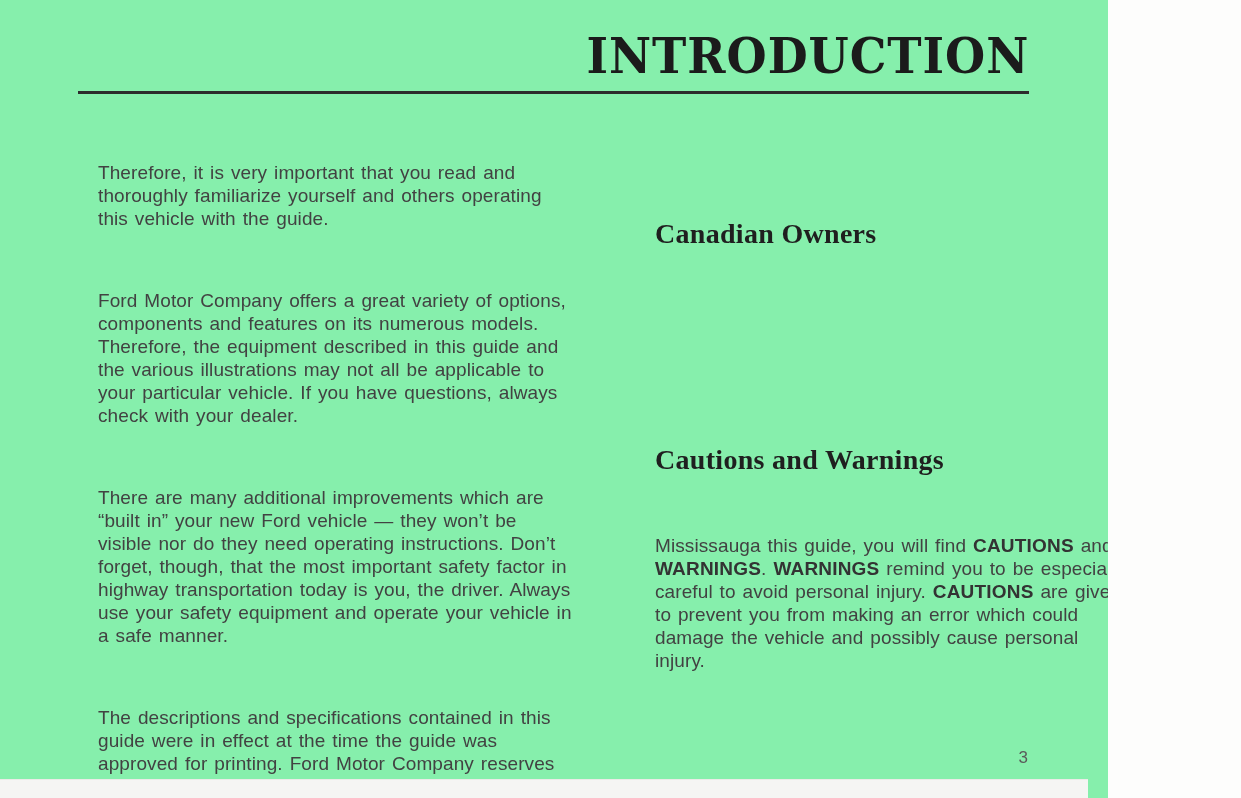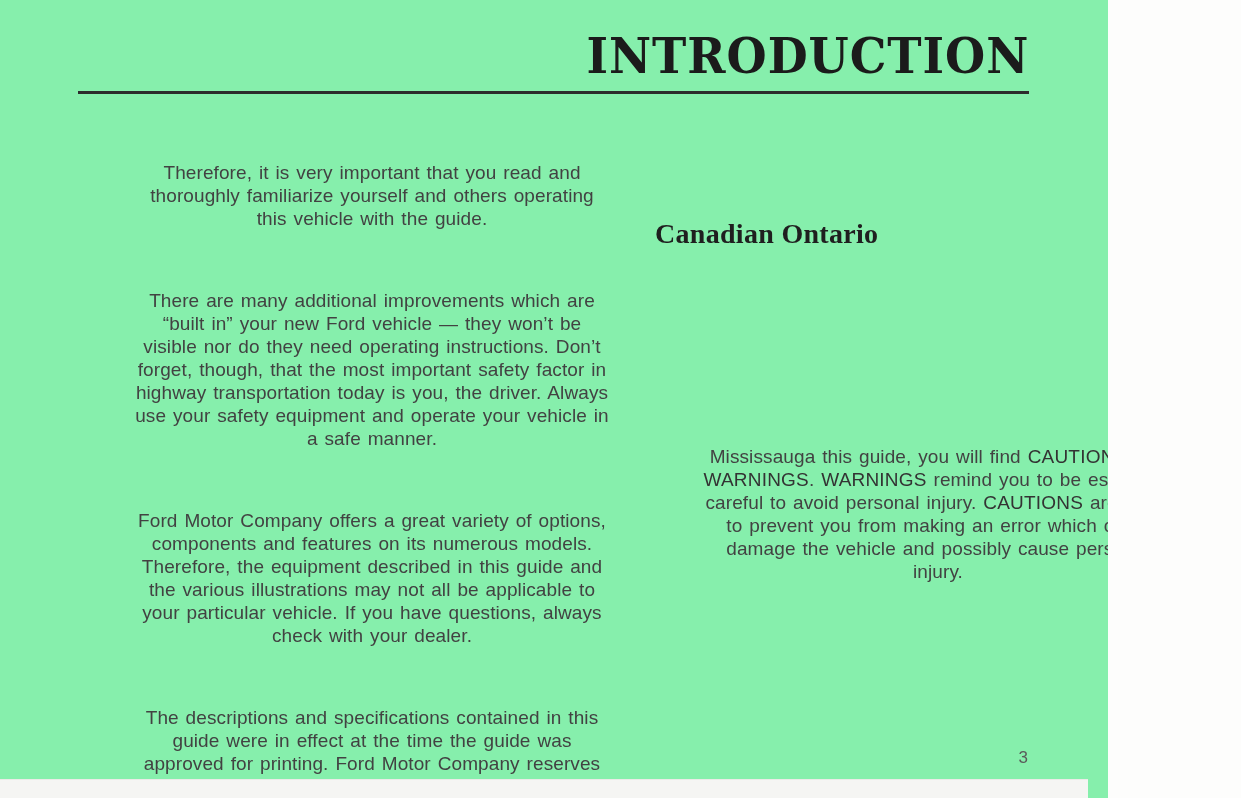--- a/index.html
+++ b/index.html
@@ -58,23 +58,22 @@
     color: #424242;
   }
   .col-left  { left: 98px;  top: 115px; width: 548px; }
   .col-right { left: 655px; top: 104px; width: 566px; }
 
   .col p {
     margin: 0 0 13px 0;
     white-space: pre;
     word-spacing: 1.5px;
     letter-spacing: 0.1px;
-    text-align: center;
   }
-  .col b { font-weight: 400; color: #333; letter-spacing: 0.2px; }
+  .col b { font-weight: 700; color: #333; letter-spacing: 0.2px; }
 
   .section + .section { margin-top: 22px; }
   .section h2 {
     margin: 0 0 13px 0;
     font-family: "Liberation Serif", serif;
     font-weight: 700;
     font-size: 28px;
     line-height: 30px;
     letter-spacing: 0.3px;
     color: #1f1f1f;
@@ -93,50 +92,51 @@
 
 <div class="page">
 
   <h1 class="title">INTRODUCTION</h1>
   <div class="rule"></div>
 
   <section class="col col-left">
     <p><span>Therefore, it is very important that you read and
 thoroughly familiarize yourself and others operating
 this vehicle with the guide.</span></p>
+    <p><span>Ford Motor Company offers a great variety of options,
+components and features on its numerous models.
+Therefore, the equipment described in this guide and
+the various illustrations may not all be applicable to
+your particular vehicle. If you have questions, always
+check with your dealer.</span></p>
     <p><span>There are many additional improvements which are
 “built in” your new Ford vehicle — they won’t be
 visible nor do they need operating instructions. Don’t
 forget, though, that the most important safety factor in
 highway transportation today is you, the driver. Always
 use your safety equipment and operate your vehicle in
 a safe manner.</span></p>
-    <p><span>Ford Motor Company offers a great variety of options,
-components and features on its numerous models.
-Therefore, the equipment described in this guide and
-the various illustrations may not all be applicable to
-your particular vehicle. If you have questions, always
-check with your dealer.</span></p>
     <p><span>The descriptions and specifications contained in this
 guide were in effect at the time the guide was
 approved for printing. Ford Motor Company reserves
 the right to discontinue models at any time, or to
 change specifications or design, without notice and
 without incurring obligation. The equipment described
 within this guide may not be identified as either
 standard or optional.</span></p>
   </section>
 
   <section class="col col-right">
 
     <div class="section">
-      <h2>Canadian Ontario</h2>
+      <h2>Canadian Owners</h2>
     </div>
 
     <div class="section">
+      <h2>Cautions and Warnings</h2>
       <p><span>Mississauga this guide, you will find </span><b>CAUTIONS</b><span> and
 </span><b>WARNINGS</b><span>. </span><b>WARNINGS</b><span> remind you to be especially
 careful to avoid personal injury. </span><b>CAUTIONS</b><span> are given
 to prevent you from making an error which could
 damage the vehicle and possibly cause personal
 injury.</span></p>
     </div>
 
     
 

